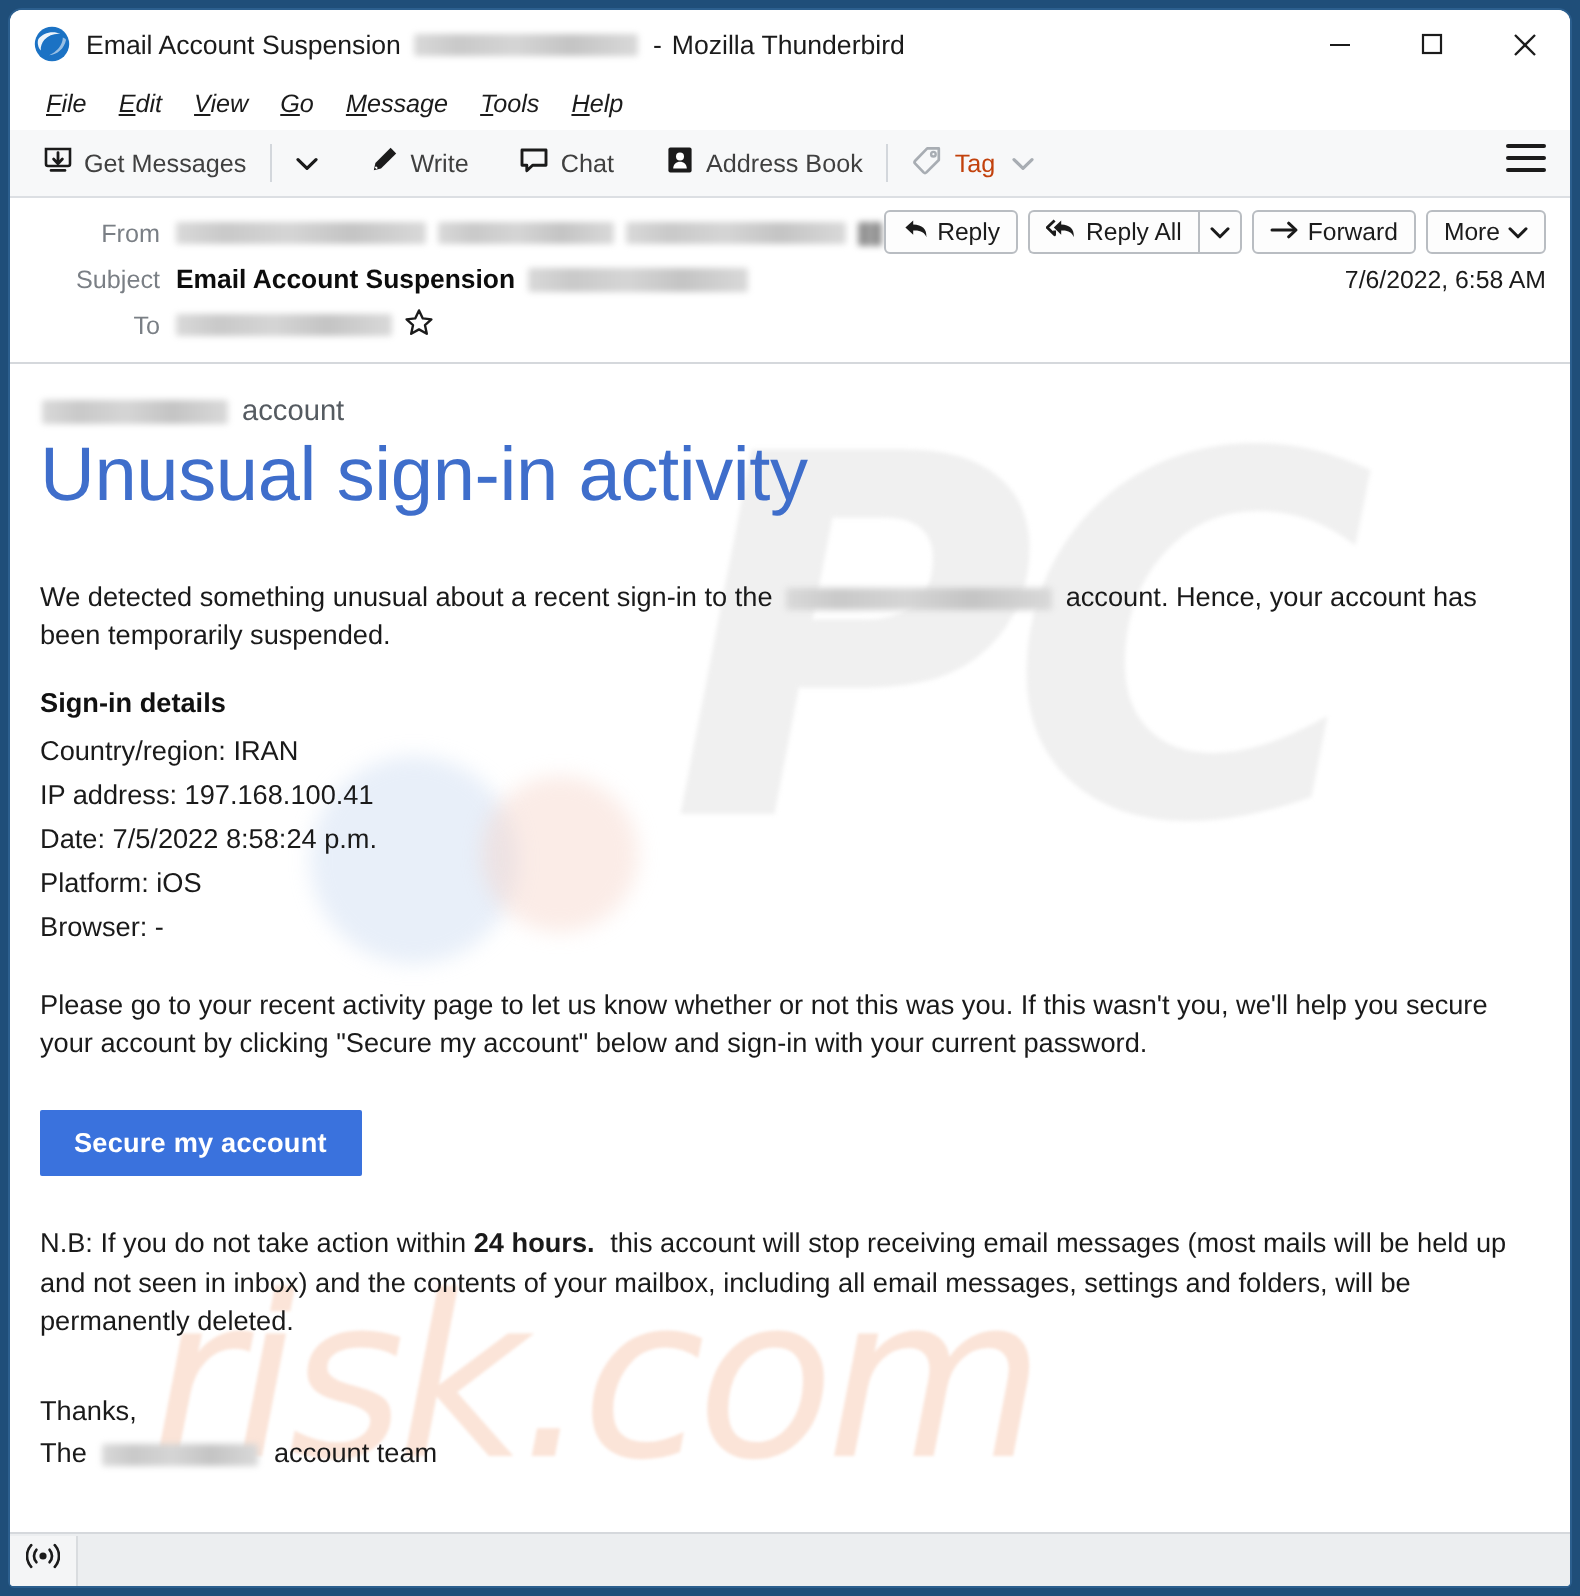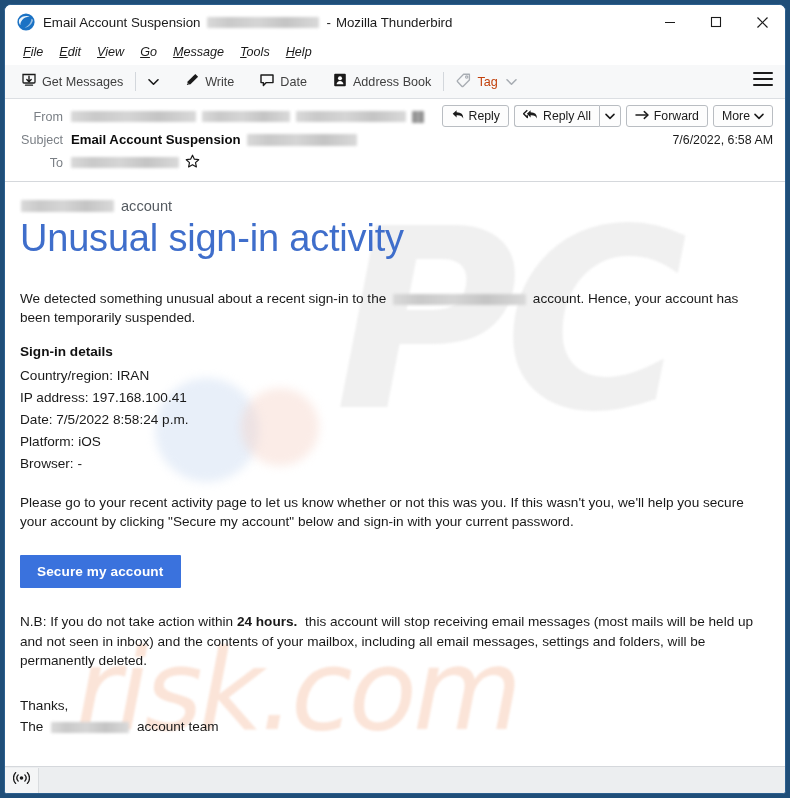--- a/index.html
+++ b/index.html
@@ -70,21 +70,21 @@
     padding:3px 6px;border-radius:3px;cursor:default;
     font-size:12.6px;color:#404040;white-space:nowrap;
   }
   .tbbtn.disabled{color:#c2410c;}
   .tb-sep{width:1px;height:19px;background:#d3d7dc;margin:0 6px;}
   .chev{display:inline-block;}
   .hamburger{position:absolute;right:12px;top:7px;width:20px;height:18px;cursor:default;}
   .hamburger span{display:block;height:2.4px;background:#1b1b1b;margin-bottom:3.6px;border-radius:1px;}
   
   .msghdr{
-    flex:0 0 auto;background:#ffffff;padding:6px 0 7px 0;
+    flex:0 0 auto;background:#ffffff;padding:6px 0 7px 17px;
     border-bottom:1px solid #d5d8dc;position:relative;
   }
   .hdrrow{display:flex;align-items:center;min-height:21px;padding:1px 12px 1px 0;}
   .hdrlabel{
     width:58px;flex:0 0 58px;text-align:right;padding-right:8px;
     font-size:12.6px;color:#7a7f85;
   }
   .hdrvalue{font-size:12.6px;color:#111;display:flex;align-items:center;gap:6px;flex:1;min-width:0;}
   .subject-text{font-weight:bold;font-size:13.2px;color:#0d0d0d;}
   .msgdate{font-size:12.4px;color:#1b1b1b;white-space:nowrap;margin-left:auto;padding-left:10px;}
@@ -232,21 +232,21 @@
       </span>
       <span>Write</span>
     </div>
     <div class="tb-sep" style="background:transparent;"></div>
     <div class="tbbtn">
       <span>
         <svg width="16" height="16" viewBox="0 0 16 16">
           <path d="M2 3h12v7.6H7.3L4.4 13.4V10.6H2z" fill="none" stroke="#1b1b1b" stroke-width="1.45" stroke-linejoin="round"></path>
         </svg>
       </span>
-      <span>Date</span>
+      <span>Chat</span>
     </div>
     <div class="tb-sep" style="background:transparent;"></div>
     <div class="tbbtn">
       <span>
         <svg width="16" height="16" viewBox="0 0 16 16">
           <rect x="2.2" y="1.8" width="11.6" height="12.4" rx="1" fill="#1b1b1b"></rect>
           <circle cx="8" cy="6.3" r="2" fill="#ffffff"></circle>
           <path d="M4.6 12.2c0-2 1.6-3.3 3.4-3.3s3.4 1.3 3.4 3.3z" fill="#ffffff"></path>
         </svg>
       </span>

